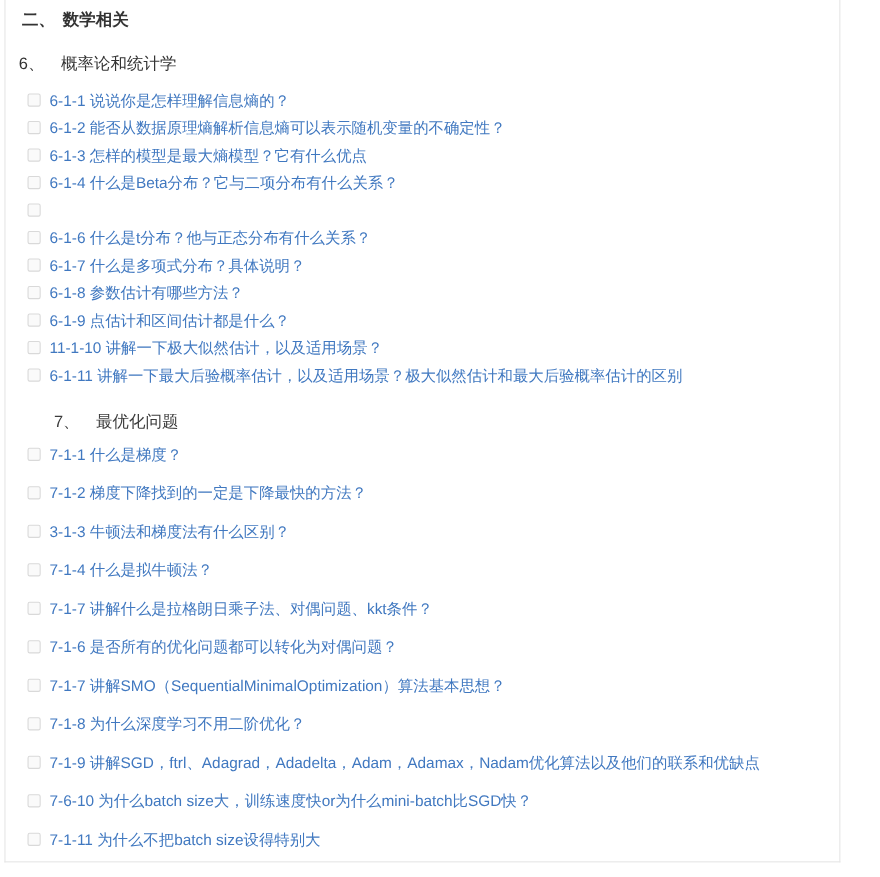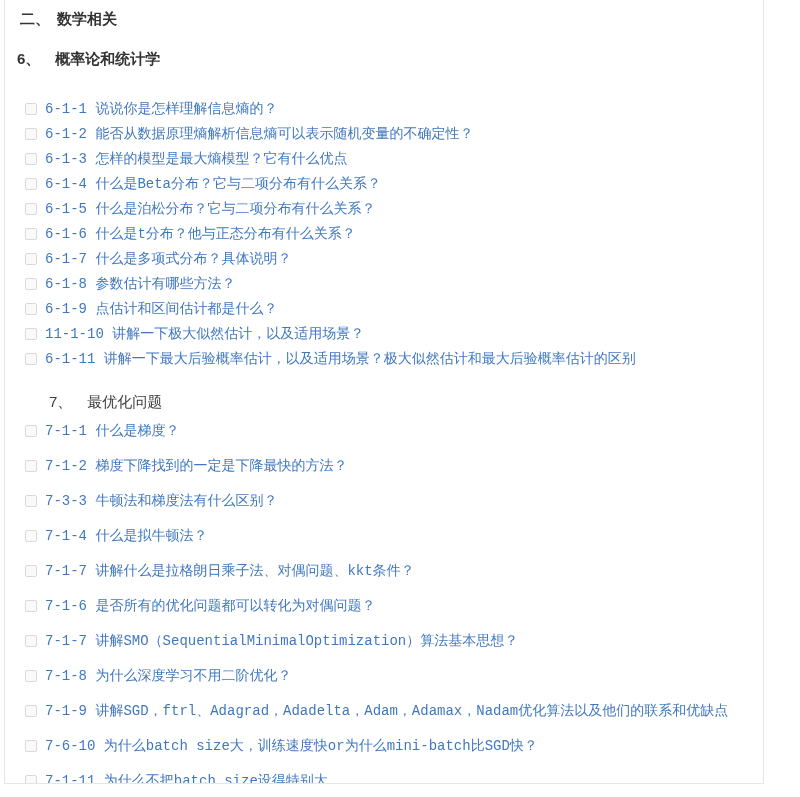--- a/index.html
+++ b/index.html
@@ -32,33 +32,32 @@
     font-size: 15px;
     font-weight: bold;
     color: var(--heading);
     margin: 6px 0 0 3px;
     line-height: 18px;
   }
   .pt-prefix { margin-right: 7px; }
 
   h3.sec-head {
     font-size: 15px;
-    font-weight: bold;
+    font-weight: normal;
     color: var(--heading);
     margin: 22px 0 0 0;
     line-height: 18px;
   }
   h3.sec-head.regular { font-weight: 400; color: #3b3b3b; margin-left: 32px; }
   .sec-num { margin-right: 15px; }
 
   ul.task-list {
     list-style: none;
-    margin: 28px 0 0 0;
+    margin: 10px 0 0 0;
     padding: 0 0 0 8px;
-    font-family: Liberation Mono, monospace;
   }
   ul.task-list.loose { margin-top: 2px; }
 
   li.task-item {
     display: flex;
     align-items: center;
     height: 25px;
     white-space: nowrap;
   }
   ul.loose li.task-item { height: 35px; }
@@ -104,21 +103,20 @@
     <a class="q-link" href="#">6-1-3 怎样的模型是最大熵模型？它有什么优点</a>
   </li>
 
   <li class="task-item">
     <span class="checkbox"></span>
     <a class="q-link" href="#">6-1-4 什么是Beta分布？它与二项分布有什么关系？</a>
   </li>
 
   <li class="task-item">
     <span class="checkbox"></span>
-    <a class="q-link" href="#">6-1-5 什么是泊松分布？它与二项分布有什么关系？</a>
   </li>
 
   <li class="task-item">
     <span class="checkbox"></span>
     <a class="q-link" href="#">6-1-6 什么是t分布？他与正态分布有什么关系？</a>
   </li>
 
   <li class="task-item">
     <span class="checkbox"></span>
     <a class="q-link" href="#">6-1-7 什么是多项式分布？具体说明？</a>
@@ -154,21 +152,21 @@
     <a class="q-link" href="#">7-1-1 什么是梯度？</a>
   </li>
 
   <li class="task-item">
     <span class="checkbox"></span>
     <a class="q-link" href="#">7-1-2 梯度下降找到的一定是下降最快的方法？</a>
   </li>
 
   <li class="task-item">
     <span class="checkbox"></span>
-    <a class="q-link" href="#">7-3-3 牛顿法和梯度法有什么区别？</a>
+    <a class="q-link" href="#">3-1-3 牛顿法和梯度法有什么区别？</a>
   </li>
 
   <li class="task-item">
     <span class="checkbox"></span>
     <a class="q-link" href="#">7-1-4 什么是拟牛顿法？</a>
   </li>
 
   <li class="task-item">
     <span class="checkbox"></span>
     <a class="q-link" href="#">7-1-7 讲解什么是拉格朗日乘子法、对偶问题、kkt条件？</a>

